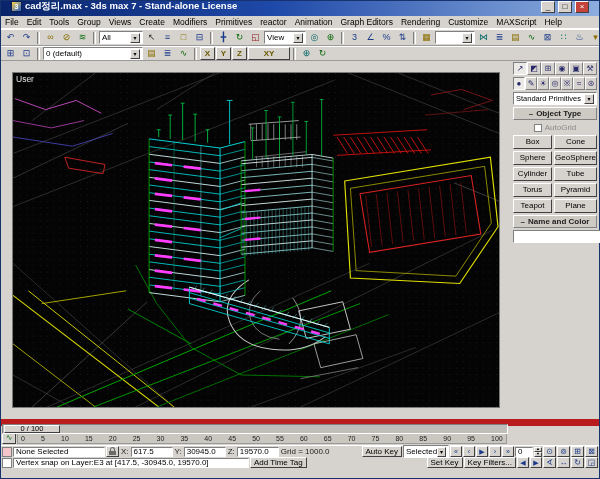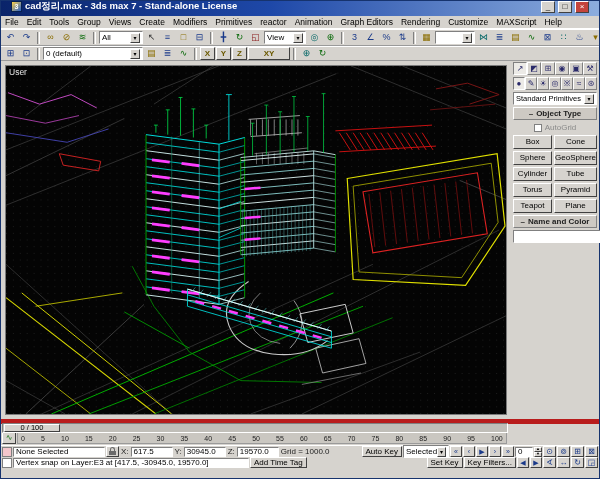--- a/index.html
+++ b/index.html
@@ -22,40 +22,40 @@
   .tb1{height:17px}.tb2{height:15px}
   .tbi{width:15px;height:13px;flex:none;display:flex;align-items:center;justify-content:center;font-size:9px;color:#333;border:1px solid transparent}
   .c-y{color:#8a6d00}.c-b{color:#1a3a8a}.c-g{color:#0a6a0a}.c-r{color:#8a1a1a}.c-t{color:#0a6a6a}
   .sep{width:3px;height:12px;border-left:1px solid #808080;border-right:1px solid #fff;margin:0 2px;flex:none}
   .dd{display:flex;align-items:center;height:13px;background:#fff;border:1px solid;border-color:#808080 #fff #fff #808080;font-size:8px;padding:0 2px;flex:none}
   .dd .arrow{margin-left:auto;width:10px;height:10px;background:#d6d3ce;border:1px solid;border-color:#fff #404040 #404040 #fff;font-size:6px;display:flex;align-items:center;justify-content:center;color:#000}
   .axisbtn{width:15px;height:13px;flex:none;font-size:8px;font-weight:bold;color:#6b5900;background:#d6d3ce;border:1px solid;border-color:#fff #404040 #404040 #fff;display:flex;align-items:center;justify-content:center}
 
   
   .main{flex:1;display:flex;min-height:0}
-  .viewport{position:relative;flex:1;background:#020202;border:1px solid #7a7a7a;margin:4px}
+  .viewport{position:relative;flex:1;background:#020202;border:1px solid #7a7a7a;margin:11px}
   .viewport svg{position:absolute;inset:0;width:100%;height:100%}
   .vp-label{position:absolute;top:2px;left:3px;color:#e8e8e8;font-size:8.5px;z-index:2}
 
   
   .cmdpanel{width:88px;flex:none;background:#d6d3ce;padding:1px 2px;display:flex;flex-direction:column;gap:2px;font-size:8px}
   .tabs,.cats{display:flex}
   .tab,.cat{flex:1;height:13px;display:flex;align-items:center;justify-content:center;font-size:8px;color:#2a2a6a;border:1px solid;border-color:#fff #808080 #808080 #fff;background:#d6d3ce}
   .tab.active,.cat.active{background:#eceae6;border-color:#808080 #fff #fff #808080}
   .panel-dd{width:100%}
   .rollout{height:13px;background:#cdc9c3;border:1px solid;border-color:#fff #808080 #808080 #fff;display:flex;align-items:center;justify-content:center;gap:3px;font-size:8px;font-weight:bold;color:#222}
   .autogrid{display:flex;align-items:center;gap:3px;color:#8a8a8a;justify-content:center;height:11px}
   .checkbox{width:8px;height:8px;background:#fff;border:1px solid #808080}
   .btngrid{display:grid;grid-template-columns:1fr 1fr;gap:2px}
   .pbtn{height:14px;background:#d6d3ce;border:1px solid;border-color:#fff #404040 #404040 #fff;font-size:8px;display:flex;align-items:center;justify-content:center;color:#000}
   .nc-row{display:flex;gap:2px}
   .name-input{flex:1;height:13px;background:#fff;border:1px solid;border-color:#808080 #fff #fff #808080;font-size:8px}
 
   
-  .timeslider{height:12px;flex:none;display:flex;align-items:center;background:#d6d3ce;border-top:5px solid #b91c1c;padding:0 1px}
+  .timeslider{height:12px;flex:none;display:flex;align-items:center;background:#d6d3ce;border-top:7px solid #b91c1c;padding:0 1px}
   .ts-track{width:506px;height:10px;background:#c0beb8;border:1px solid;border-color:#808080 #fff #fff #808080;position:relative}
   .ts-handle{position:absolute;left:1px;top:0;width:56px;height:8px;background:#d6d3ce;border:1px solid;border-color:#fff #404040 #404040 #fff;font-size:7.5px;display:flex;align-items:center;justify-content:center;color:#000}
 
   
   .trackbar{height:14px;flex:none;display:flex;align-items:center;background:#d6d3ce;padding:0 1px;gap:1px}
   .tb-mini{width:14px;height:12px;background:#d6d3ce;border:1px solid;border-color:#fff #404040 #404040 #fff;font-size:8px;display:flex;align-items:center;justify-content:center;color:#0a6a0a}
   .ticks{width:490px;height:12px;background:#cac7c1;border:1px solid #9a9a9a;display:flex;justify-content:space-between;align-items:center;padding:0 3px;font-size:7px;color:#222}
   .ticks span{flex:none}
 
   

